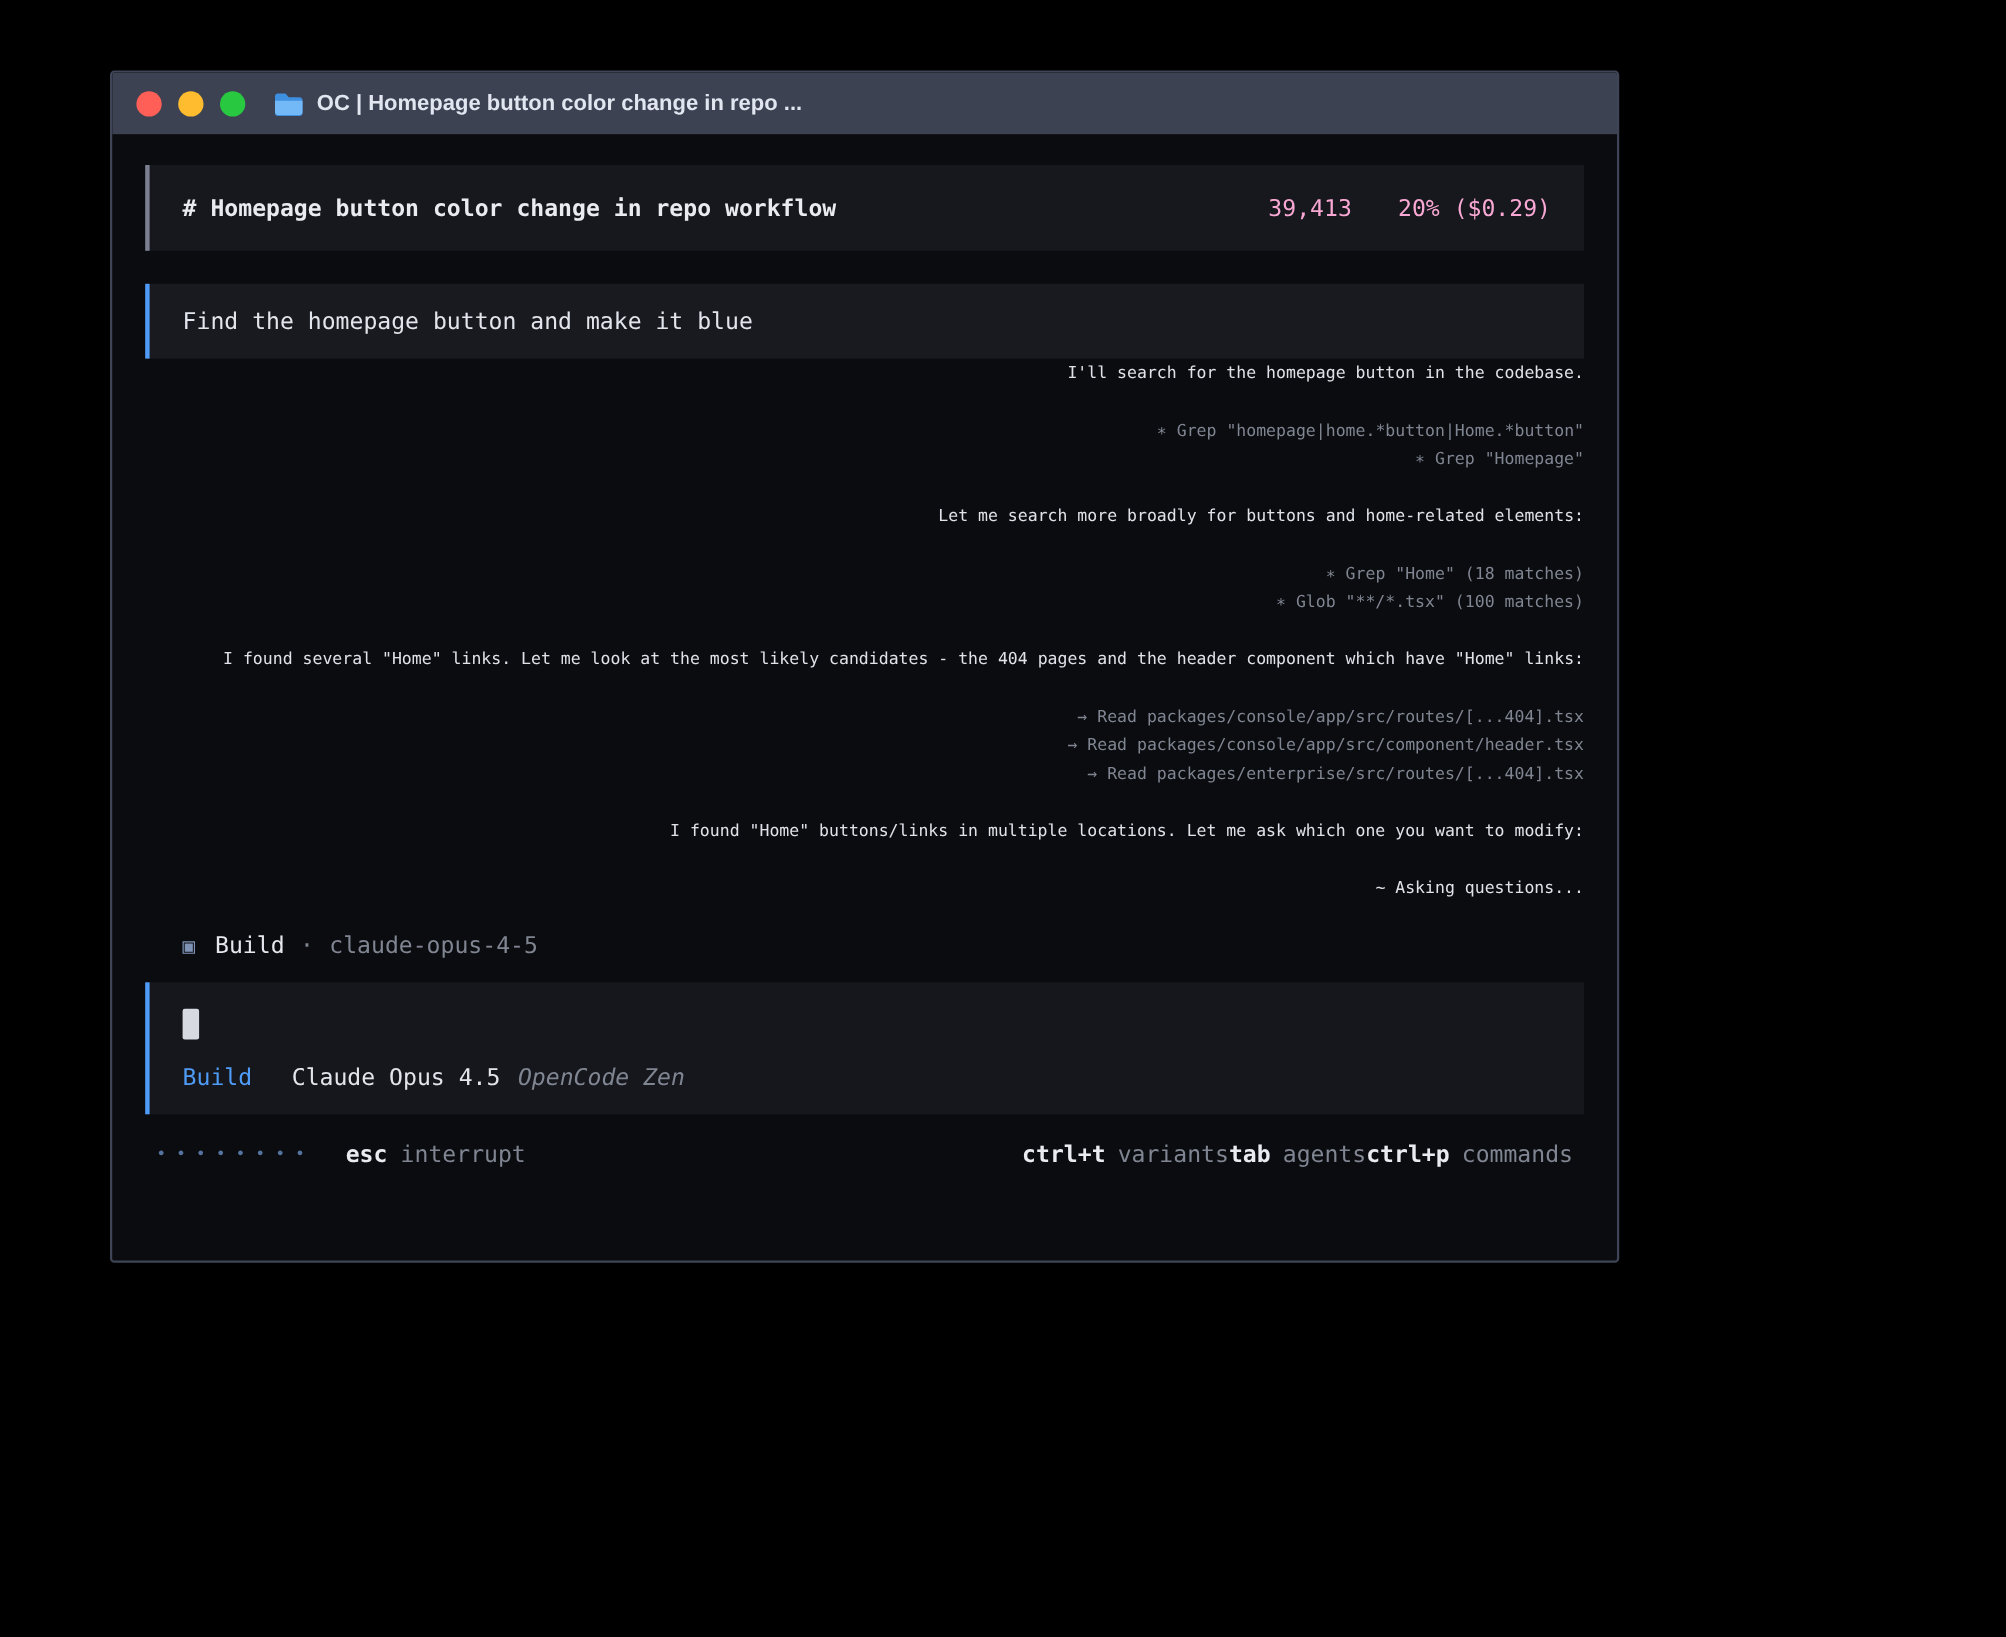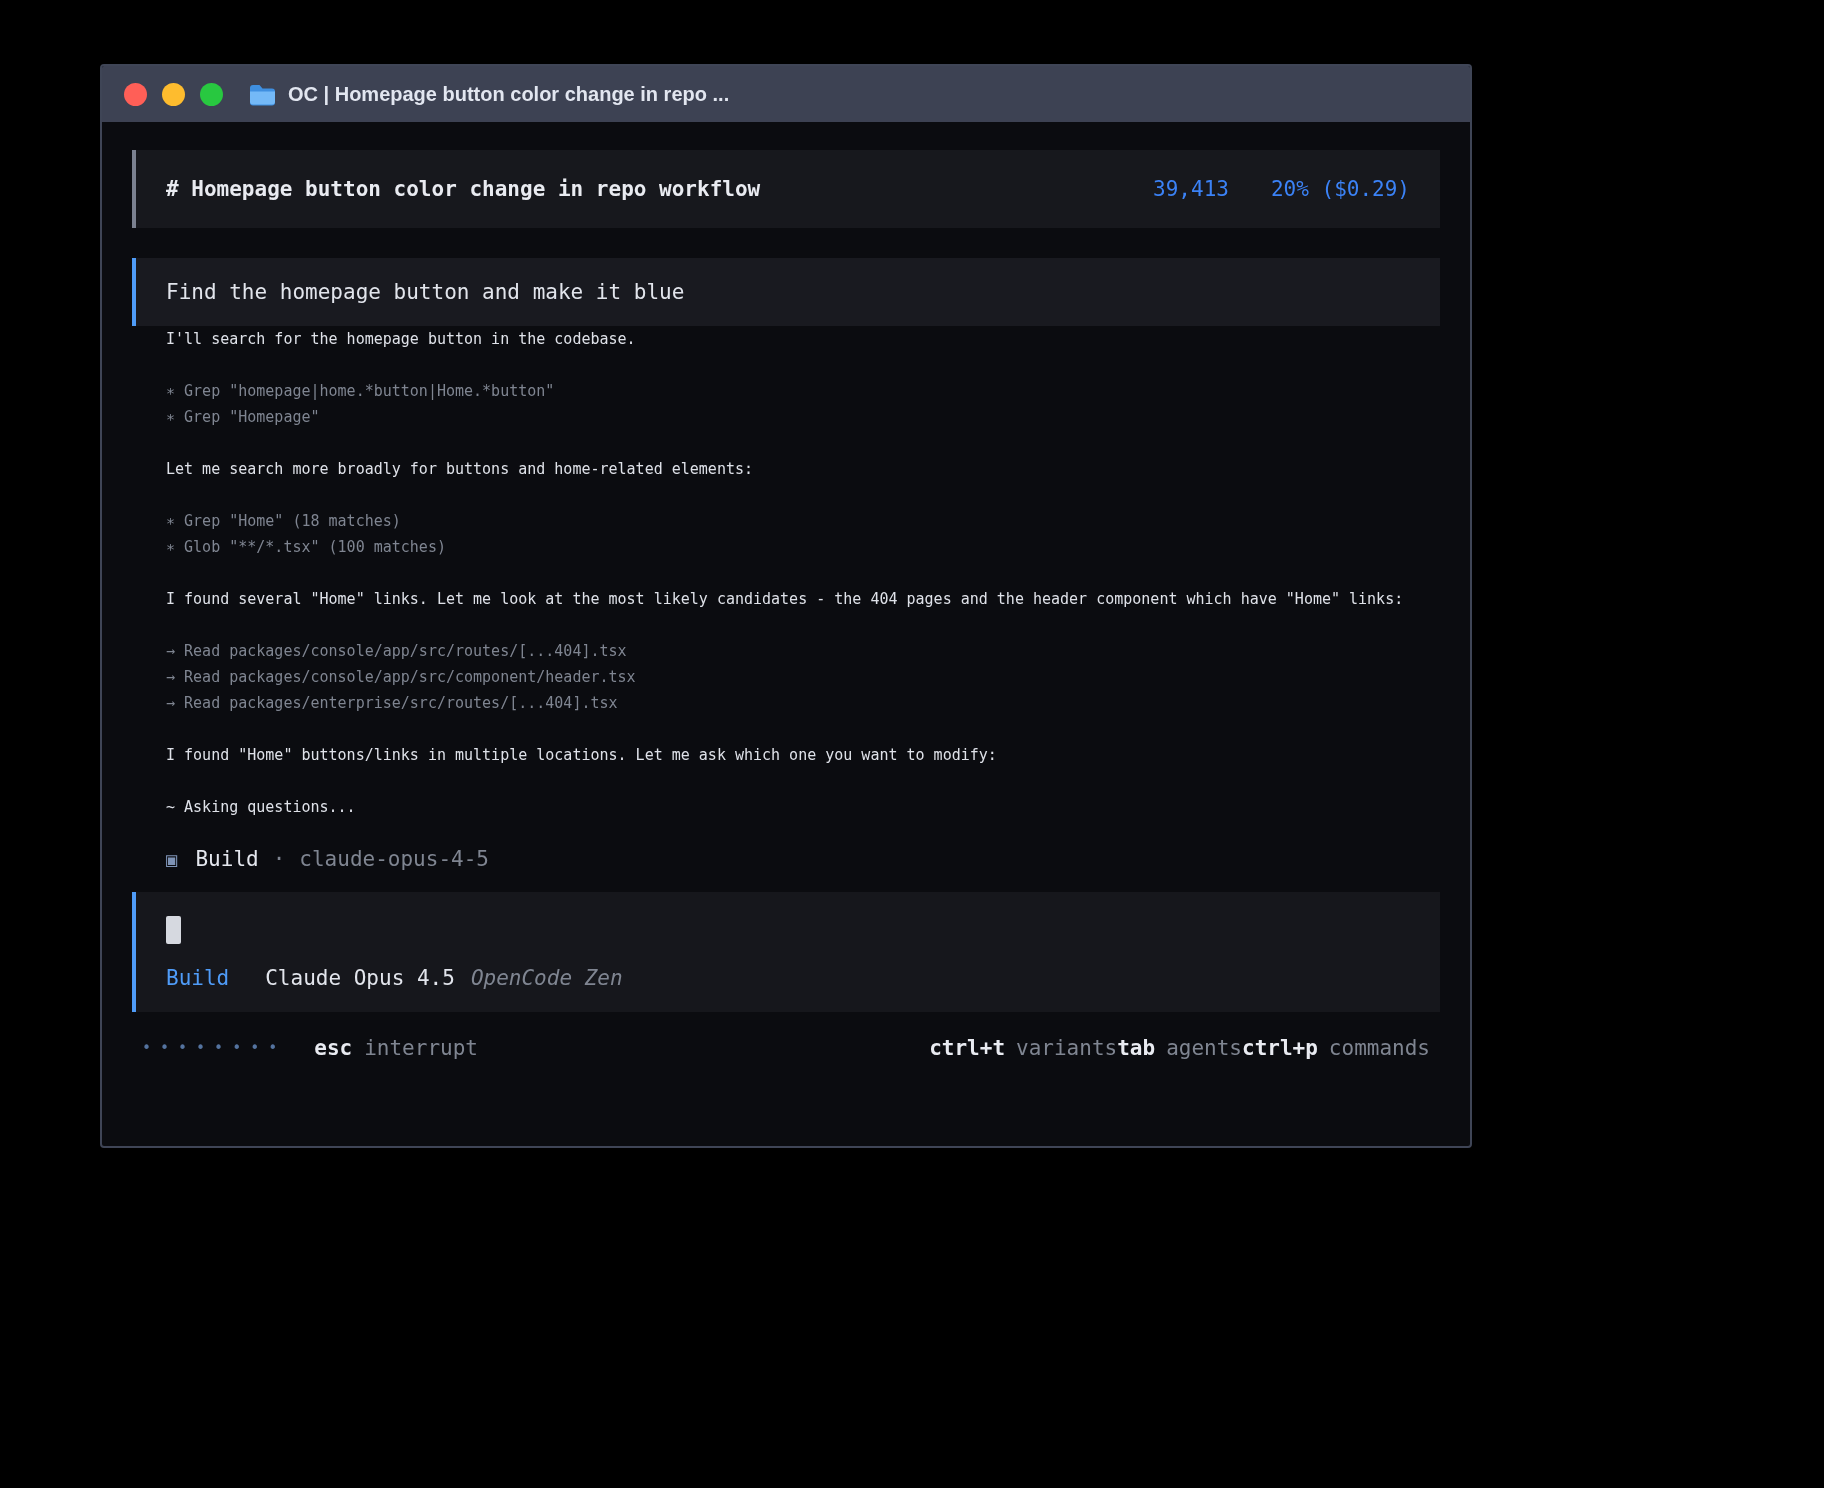--- a/index.html
+++ b/index.html
@@ -32,33 +32,33 @@
   .light.yellow { background: #febc2e; }
   .light.green { background: #28c840; }
   .folder-icon { display: flex; align-items: center; margin-right: 12px; }
   .win-title {
     color: #e2e6f0;
     font-family: "Liberation Sans", sans-serif;
     font-weight: bold;
     font-size: 20px;
     white-space: nowrap;
   }
-  .content { padding: 28px 30px 0 30px; height: 846px; }
+  .content { padding: 28px 30px 0 30px; height: 846px; text-align: right; }
   .block { border-left: 4px solid; padding: 0 30px; }
   .header-block {
     background: #17181d;
     border-color: #7b8190;
     height: 78px;
     margin-bottom: 30px;
     display: flex;
     align-items: center;
     justify-content: space-between;
   }
   .hdr-title { color: #e9ebf1; font-weight: bold; font-size: 21px; }
-  .hdr-stats { display: flex; gap: 42px; color: #3b82f6; font-size: 21px; }
+  .hdr-stats { display: flex; gap: 42px; color: #f9a8d4; font-size: 21px; }
   .user-block {
     background: #191a20;
     border-color: #4f9cf8;
     height: 68px;
     display: flex;
     align-items: center;
     color: #e2e5ec;
     font-size: 21px;
   }
   .conversation { padding-left: 34px; font-size: 15px; line-height: 26px; }

